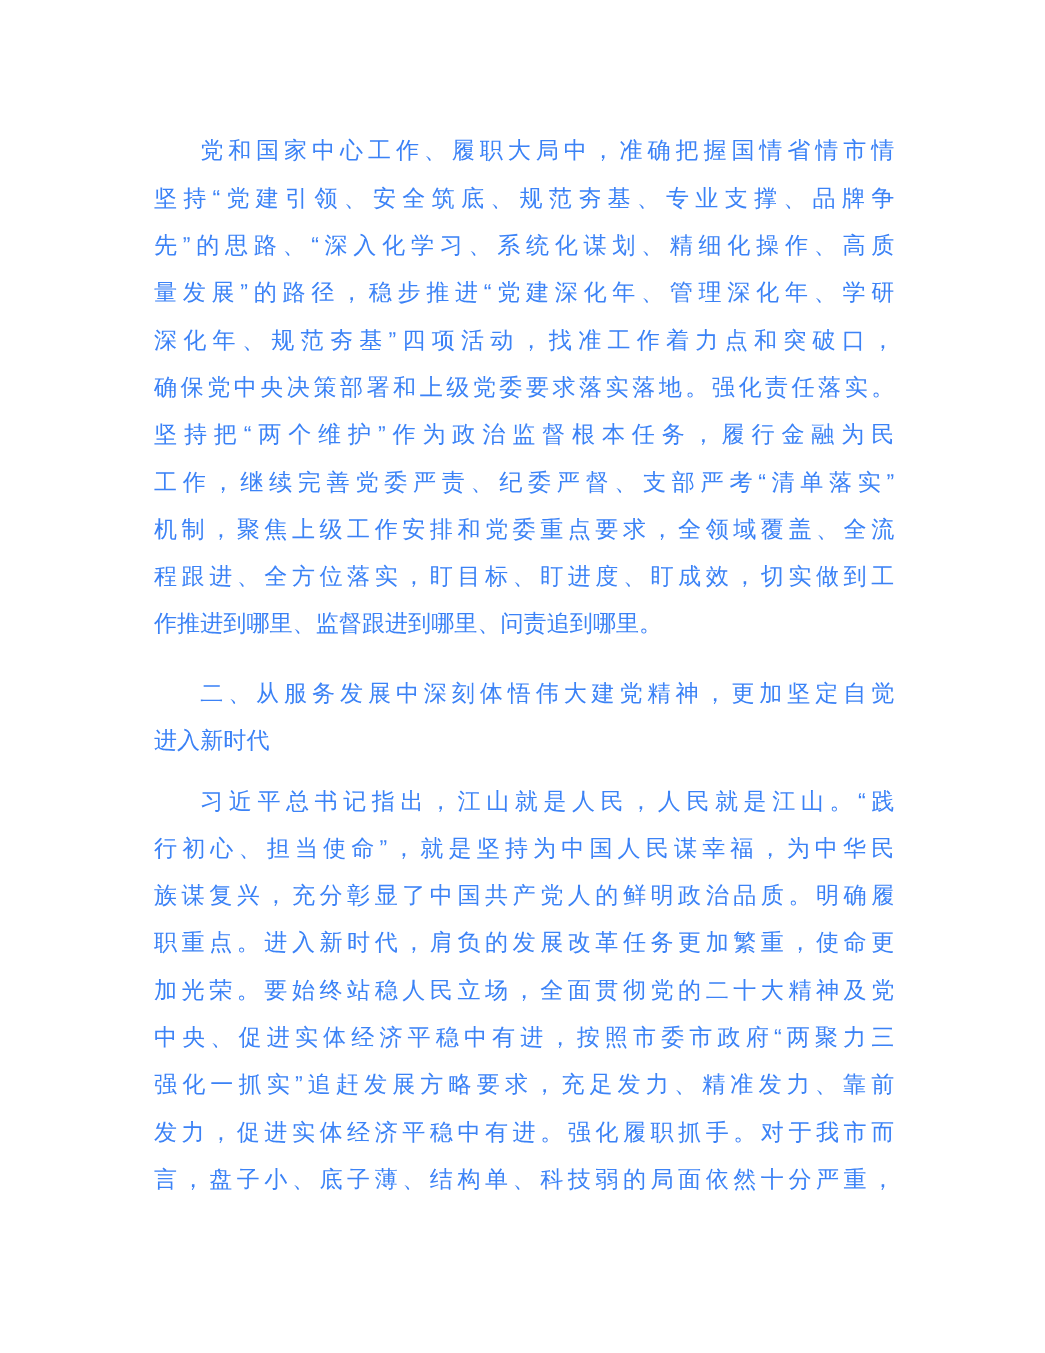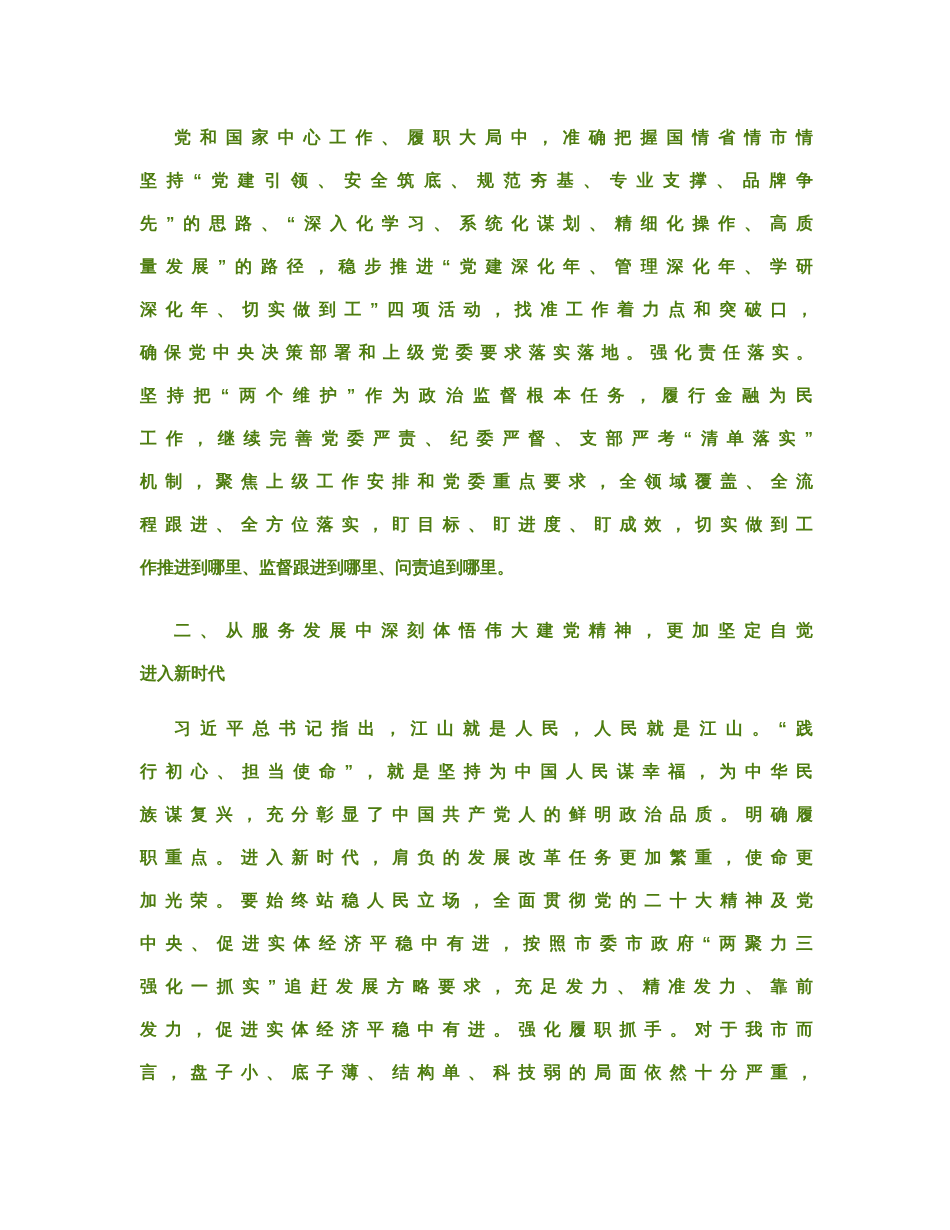--- a/index.html
+++ b/index.html
@@ -25,44 +25,44 @@
     left: 140px;
     top: 116px;
     width: 673px;
   }
   .para { margin: 0; }
   .para.section-heading {
     margin-top: 20px;
     margin-bottom: 12px;
   }
   .line {
-    font-size: 17px;
+    font-size: 21px;
     line-height: 43px;
     height: 43px;
-    color: #4d7c0f;
-    font-weight: 700;
+    color: #3b82f6;
+    font-weight: 400;
   }
   
   .line.stretch {
     text-align: justify;
     text-align-last: justify;
   }
   .line.indent { padding-left: 2em; }
 </style>
 </head>
 <body>
 
 <div class="page">
   <div class="content">
       <div class="para body-paragraph">
         <div class="line indent stretch">党和国家中心工作、履职大局中，准确把握国情省情市情</div>
         <div class="line stretch">坚持“党建引领、安全筑底、规范夯基、专业支撑、品牌争</div>
         <div class="line stretch">先”的思路、“深入化学习、系统化谋划、精细化操作、高质</div>
         <div class="line stretch">量发展”的路径，稳步推进“党建深化年、管理深化年、学研</div>
-        <div class="line stretch">深化年、切实做到工”四项活动，找准工作着力点和突破口，</div>
+        <div class="line stretch">深化年、规范夯基”四项活动，找准工作着力点和突破口，</div>
         <div class="line stretch">确保党中央决策部署和上级党委要求落实落地。强化责任落实。</div>
         <div class="line stretch">坚持把“两个维护”作为政治监督根本任务，履行金融为民</div>
         <div class="line stretch">工作，继续完善党委严责、纪委严督、支部严考“清单落实”</div>
         <div class="line stretch">机制，聚焦上级工作安排和党委重点要求，全领域覆盖、全流</div>
         <div class="line stretch">程跟进、全方位落实，盯目标、盯进度、盯成效，切实做到工</div>
         <div class="line">作推进到哪里、监督跟进到哪里、问责追到哪里。</div>
       </div>
       <div class="para section-heading">
         <div class="line indent stretch">二、从服务发展中深刻体悟伟大建党精神，更加坚定自觉</div>
         <div class="line">进入新时代</div>

